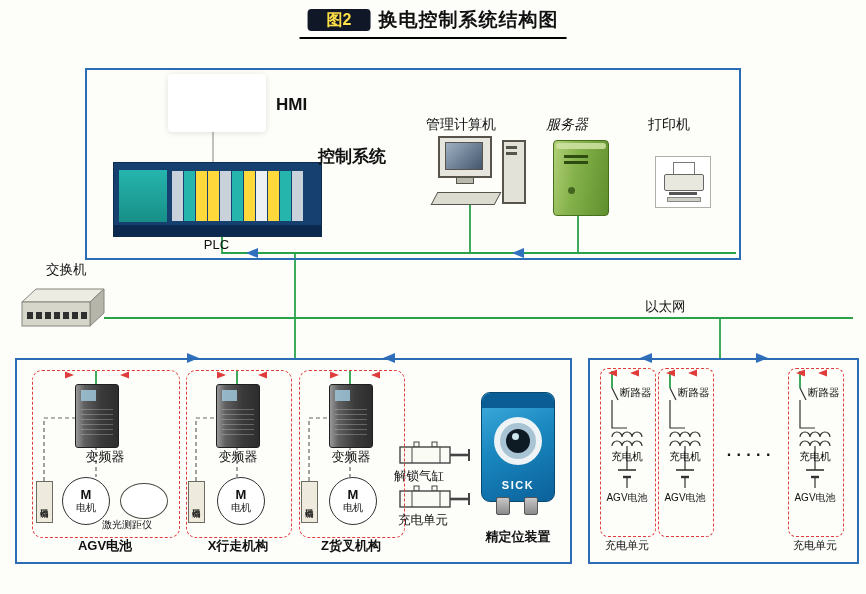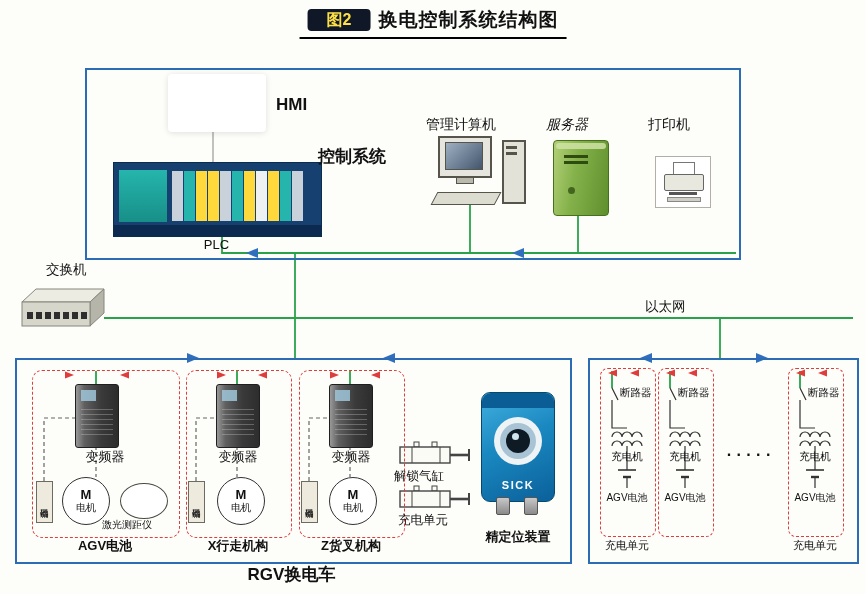--- a/index.html
+++ b/index.html
@@ -224,21 +224,20 @@
     <div class="paper"></div>
     <div class="pbody"></div>
     <div class="slot"></div>
     <div class="tray"></div>
   </div>
 
   <div class="lbl s135" style="left:46px;top:262px;">交换机</div>
   <div class="lbl s135" style="left:645px;top:299px;">以太网</div>
 
   <div class="box" style="left:15px;top:358px;width:553px;height:202px;"></div>
-  <div class="lbl b s17 ctr" style="left:15px;top:565px;width:553px;">RGV换电车</div>
 
   <div class="dashed" style="left:32px;top:370px;width:146px;height:166px;"></div>
   <div class="vfd" style="left:75px;top:384px;">
       <div class="pnl"></div>
       <div class="vent"></div>
     </div>
   <div class="lbl ctr s13" style="left:32px;top:450px;width:146px;">变频器</div>
   <div class="motor" style="left:62px;top:477px;">
     <span class="m">M</span>
     <span class="mt">电机</span>

